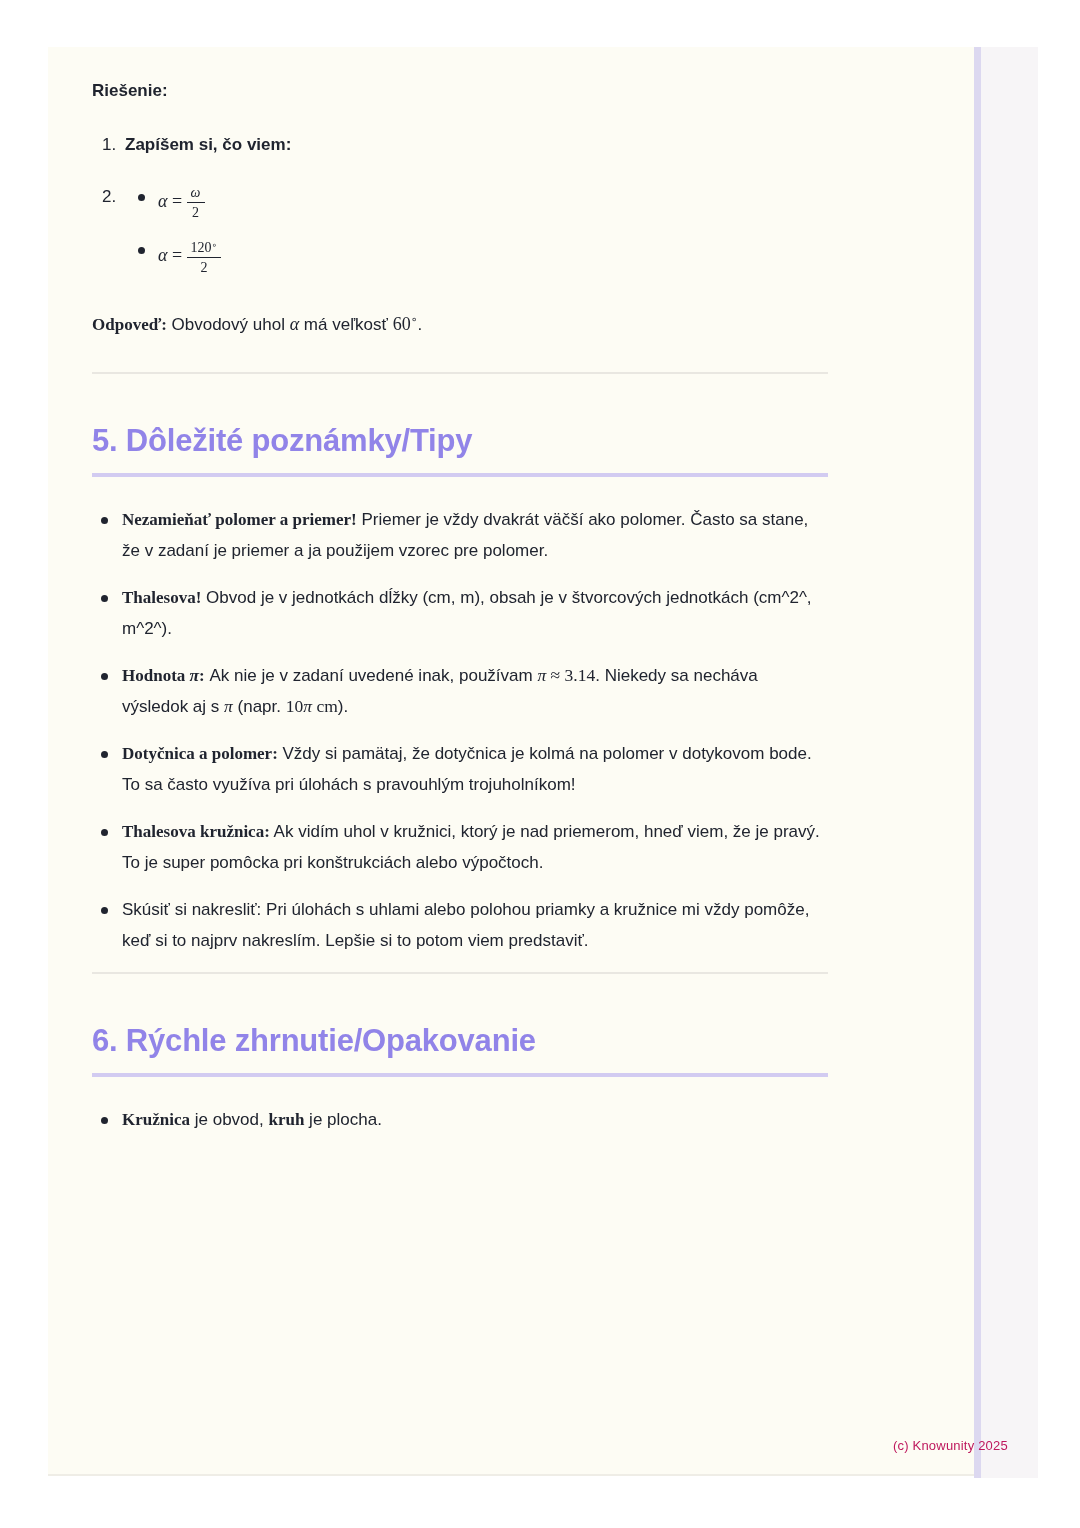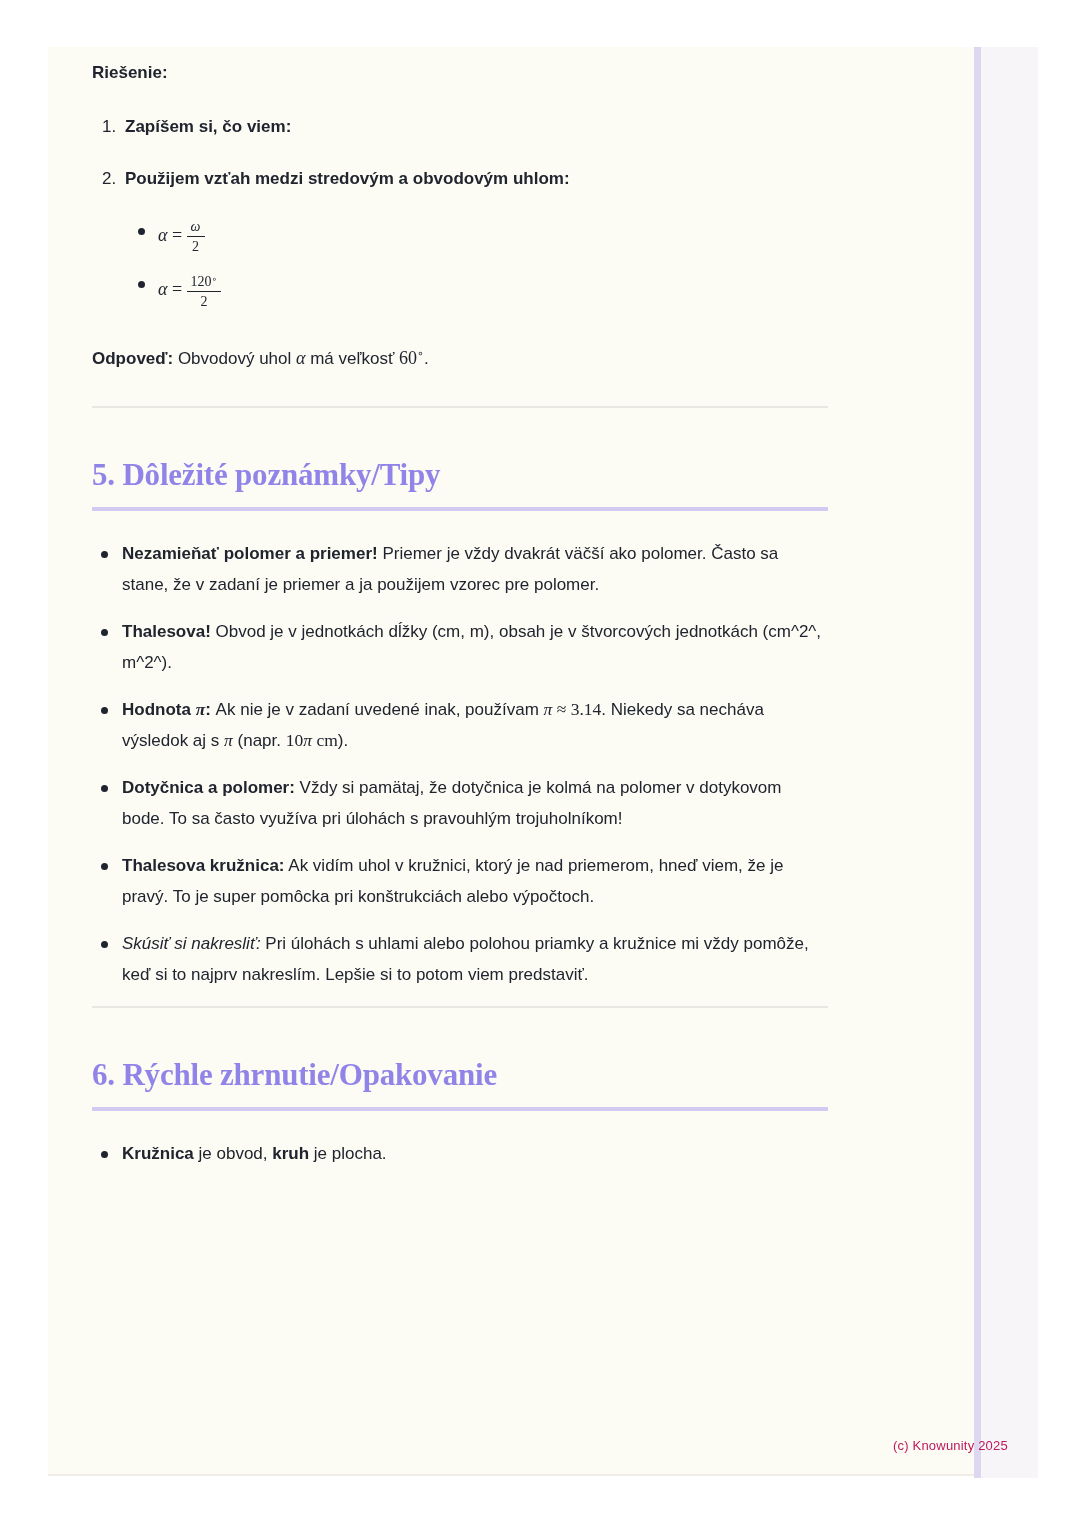--- a/index.html
+++ b/index.html
@@ -15,54 +15,54 @@
   .paper {
     position:absolute; left:48px; top:47px;
     width:926px; height:1429px;
     background:#FDFCF4;
     border-bottom:2px solid #EFEDE6;
     box-sizing:border-box;
   }
   .content {
     padding:13px 146px 0 44px; 
   }
-  .soltitle { font-size:17px; font-weight:700; line-height:26px; margin:0 0 28px 0; }
+  .soltitle { font-size:17px; font-weight:700; line-height:26px; margin:18px 0 28px 0; }
 
   ol.steps { list-style:none; margin:0; padding:0; }
   ol.steps > li { position:relative; padding-left:33px; margin-bottom:26px; font-size:17px; line-height:26px; }
   .stepnum { position:absolute; left:10px; top:0; font-weight:400; }
   .steplabel { font-weight:700; }
 
   ul.mathlist { list-style:none; margin:26px 0 0 0; padding:0; }
   ul.mathlist > li { position:relative; padding-left:33px; margin:16px 0; font-size:17px; line-height:26px; }
   ul.mathlist > li::before {
     content:""; position:absolute; left:13px; top:10px;
     width:7px; height:7px; border-radius:50%; background:#20242F;
   }
 
   .m  { font-family:"Liberation Serif", serif; font-size:18px; }
   .mi { font-family:"Liberation Serif", serif; font-style:italic; font-size:18px; }
   .deg { font-family:"Liberation Serif", serif; font-size:11px; vertical-align:7px; }
-  .b { font-weight:700; }
-  .i { font-style:italic; }
+  .b { font-weight:700;font-family:Liberation Serif, serif; }
+  .i { }
 
   .frac { display:inline-block; text-align:center; vertical-align:middle; font-family:"Liberation Serif", serif; }
   .frac .fnum { display:block; font-size:14px; line-height:17px; padding:0 4px 1px 4px; border-bottom:1.3px solid #20242F; }
   .frac .fden { display:block; font-size:14px; line-height:17px; padding-top:1px; }
   .frac .m, .frac .mi { font-size:inherit; }
   .frac .deg { font-size:9px; vertical-align:4px; }
 
   .answer { font-size:17px; line-height:26px; margin:30px 0 0 0; }
 
   hr.divider { border:none; border-top:2px solid #E9E7E1; margin:34px 0 0 0; }
   hr.divider.tight { margin-top:12px; }
 
   h2.heading {
     font-size:31px; line-height:38px; font-weight:700;
-    color:#9184E8; letter-spacing:-0.2px; margin:48px 0 0 0;font-family:Liberation Serif, serif;
+    color:#9184E8; letter-spacing:-0.2px; margin:48px 0 0 0;
   }
   .underline { height:4px; background:#D2CBF1; margin:13px 0 27px 0; }
 
   ul.bullets { list-style:none; margin:0; padding:0; }
   ul.bullets > li { position:relative; padding-left:30px; margin-bottom:16px; font-size:17px; line-height:31px; }
   ul.bullets > li::before {
     content:""; position:absolute; left:9px; top:13px;
     width:7px; height:7px; border-radius:50%; background:#20242F;
   }
   ul.bullets .m, ul.bullets .mi { font-size:17.5px; }
@@ -74,21 +74,21 @@
 </head>
 <body>
 
 <div class="paper">
   <div class="content">
 
     <p class="soltitle">Riešenie:</p>
 
     <ol class="steps" id="steps">
         <li><span class="stepnum">1.</span><span class="steplabel">Zapíšem si, čo viem:</span></li>
-        <li><span class="stepnum">2.</span><span class="steplabel">Použijem vzťah medzi stredovým a obvodovým uhlom:</span><ul class="mathlist">
+        <li><span class="stepnum">2.</span><ul class="mathlist">
             <li><span class="mi">α</span><span class="m"> = </span><span class="frac"><span class="fnum"><span class="mi">ω</span></span><span class="fden"><span class="m">2</span></span></span></li>
             <li><span class="mi">α</span><span class="m"> = </span><span class="frac"><span class="fnum"><span class="m">120</span><span class="deg">∘</span></span><span class="fden"><span class="m">2</span></span></span></li>
           </ul></li>
       </ol>
 
     <p class="answer"><span class="b">Odpoveď:</span><span id="answer-rest"><span> Obvodový uhol </span><span class="mi">α</span><span> má veľkosť </span><span class="m">60</span><span class="deg">∘</span><span>.</span></span></p>
 
     <hr class="divider">
 
     <h2 class="heading">5. Dôležité poznámky/Tipy</h2>

